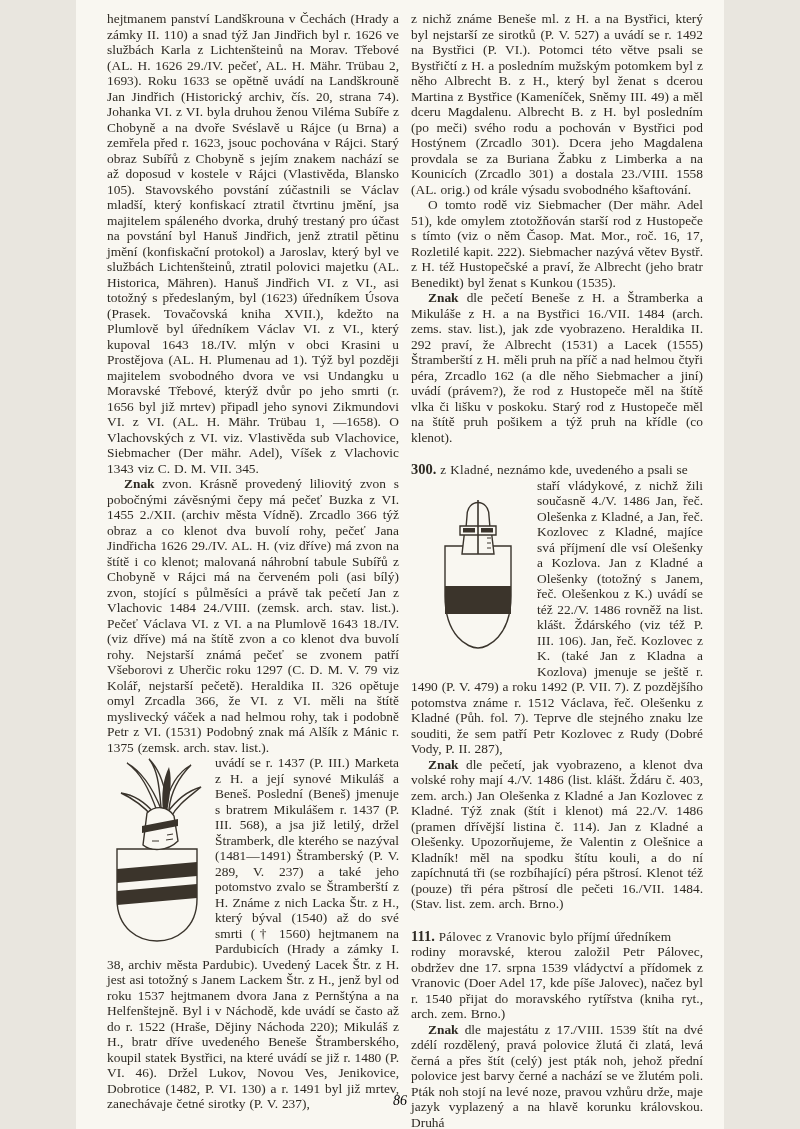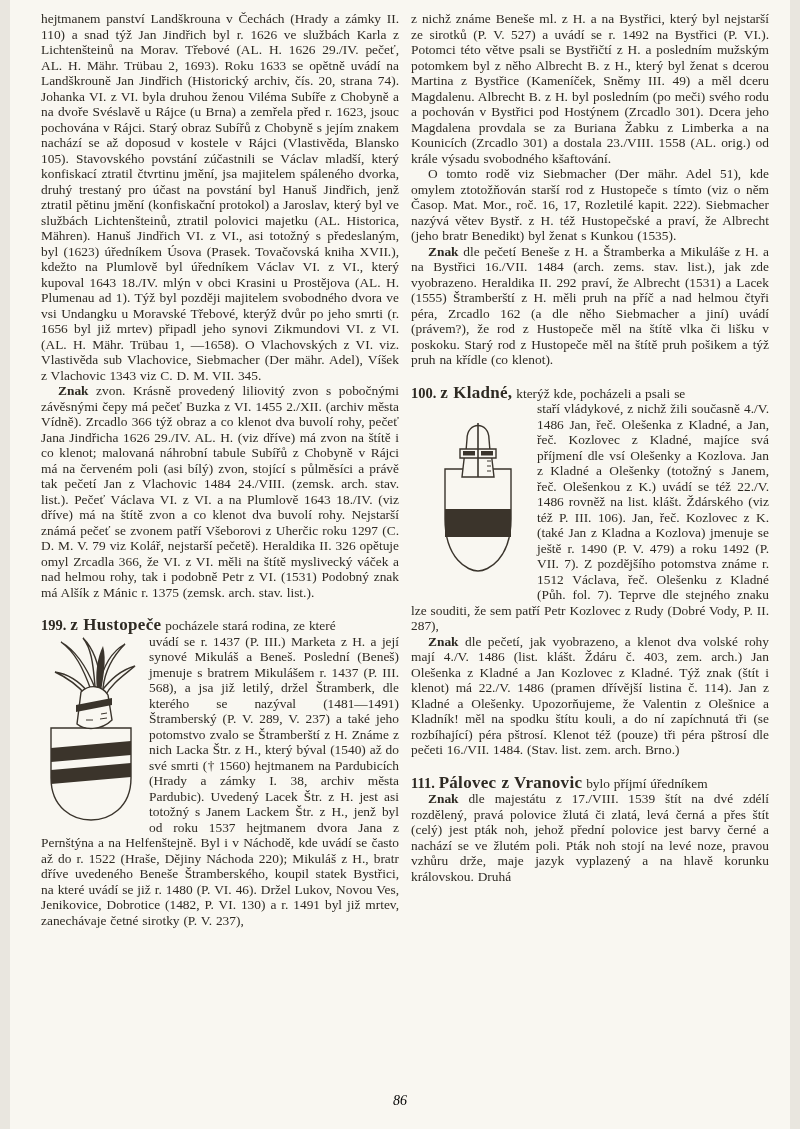--- a/index.html
+++ b/index.html
@@ -1,52 +1,51 @@
 <!DOCTYPE html>
 <html lang="cs"><head>
 <meta charset="utf-8">
 <style>
   html,body{margin:0;padding:0;background:#e9e6df;}
   .page{
-    position:relative;width:780px;height:1129px;margin:0 auto;
+    position:relative;width:648px;height:1129px;margin:0 auto;
     background:#f9f7f1;overflow:hidden;color:#2e2a23;
     font-family:"Liberation Serif","DejaVu Serif",serif;
   }
   .cols{display:flex;gap:12px;padding:11px 21px 0 31px;}
   .col{
     width:368px;font-size:13.4px;line-height:15.5px;
     text-align:justify;word-spacing:0.5px;hyphens:auto;
   }
   p{margin:0;}
   .ind{text-indent:17px;}
   .bold{font-weight:bold;font-family:Liberation Serif, serif;}
   .sec-head{margin-top:17px;}
   .sec-num{font-weight:bold;font-size:14.5px;}
-  .sec-title{font-weight:bold;font-size:17px;letter-spacing:0.3px;}
+  .sec-title{font-weight:normal;font-size:13px;letter-spacing:0.3px;}
   .fig{float:left;}
   .fig-hust{width:100px;height:186px;margin:2px 8px 2px 0;}
   .fig-klad{width:114px;height:186px;margin:2px 12px 2px 0;}
   .fig svg{display:block;}
   .pageno{
     position:absolute;left:0;right:0;bottom:20px;text-align:center;
     font-style:italic;font-size:14px;color:#000000;
   }
 </style>
 </head>
 <body>
 
 <div class="page">
   <div class="cols">
 
     <div class="col">
       <p class="para"><span>hejtmanem panství Landškrouna v Čechách (Hrady a zámky II. 110) a snad týž Jan Jindřich byl r. 1626 ve službách Karla z Lichtenšteinů na Morav. Třebové (AL. H. 1626 29./IV. pečeť, AL. H. Mähr. Trübau 2, 1693). Roku 1633 se opětně uvádí na Landškrouně Jan Jindřich (Historický archiv, čís. 20, strana 74). Johanka VI. z VI. byla druhou ženou Viléma Subíře z Chobyně a na dvoře Svéslavě u Rájce (u Brna) a zemřela před r. 1623, jsouc pochována v Rájci. Starý obraz Subířů z Chobyně s jejím znakem nachází se až doposud v kostele v Rájci (Vlastivěda, Blansko 105). Stavovského povstání zúčastnili se Václav mladší, který konfiskací ztratil čtvrtinu jmění, jsa majitelem spáleného dvorka, druhý trestaný pro účast na povstání byl Hanuš Jindřich, jenž ztratil pětinu jmění (konfiskační protokol) a Jaroslav, který byl ve službách Lichtenšteinů, ztratil polovici majetku (AL. Historica, Mähren). Hanuš Jindřich VI. z VI., asi totožný s předeslaným, byl (1623) úředníkem Úsova (Prasek. Tovačovská kniha XVII.), kdežto na Plumlově byl úředníkem Václav VI. z VI., který kupoval 1643 18./IV. mlýn v obci Krasini u Prostějova (AL. H. Plumenau ad 1). Týž byl později majitelem svobodného dvora ve vsi Undangku u Moravské Třebové, kterýž dvůr po jeho smrti (r. 1656 byl již mrtev) připadl jeho synovi Zikmundovi VI. z VI. (AL. H. Mähr. Trübau 1, —1658). O Vlachovských z VI. viz. Vlastivěda sub Vlachovice, Siebmacher (Der mähr. Adel), Víšek z Vlachovic 1343 viz C. D. M. VII. 345.</span></p>
 
       <p class="para ind"><span class="bold">Znak</span><span> zvon. Krásně provedený liliovitý zvon s pobočnými závěsnými čepy má pečeť Buzka z VI. 1455 2./XII. (archiv města Vídně). Zrcadlo 366 týž obraz a co klenot dva buvolí rohy, pečeť Jana Jindřicha 1626 29./IV. AL. H. (viz dříve) má zvon na štítě i co klenot; malovaná náhrobní tabule Subířů z Chobyně v Rájci má na červeném poli (asi bílý) zvon, stojící s půlměsíci a právě tak pečetí Jan z Vlachovic 1484 24./VIII. (zemsk. arch. stav. list.). Pečeť Václava VI. z VI. a na Plumlově 1643 18./IV. (viz dříve) má na štítě zvon a co klenot dva buvolí rohy. Nejstarší známá pečeť se zvonem patří Všeborovi z Uherčic roku 1297 (C. D. M. V. 79 viz Kolář, nejstarší pečetě). Heraldika II. 326 opětuje omyl Zrcadla 366, že VI. z VI. měli na štítě myslivecký váček a nad helmou rohy, tak i podobně Petr z VI. (1531) Podobný znak má Alšík z Mánic r. 1375 (zemsk. arch. stav. list.).</span></p>
 
-      <p class="sec-head"><span class="sec-num">199.</span> <span class="sec-title">z Hustopeče</span> <span>pocházele stará rodina, ze které</span></p>
 
       <p class="para">
         <span class="fig fig-hust">
           <svg width="100" height="186" viewBox="0 0 100 186" xmlns="http://www.w3.org/2000/svg">
             <g stroke="#3a342c" stroke-width="1.4" fill="none">
               <path d="M50,54 C42,32 34,16 20,6 C34,14 46,32 54,52"></path>
               <path d="M54,50 C52,26 50,12 42,2 C52,12 58,28 60,48"></path>
               <path d="M58,50 C62,30 70,16 84,8 C72,20 64,34 62,52"></path>
               <path d="M60,56 C70,42 80,34 94,30 C82,40 70,48 64,60"></path>
               <path d="M47,56 C37,44 27,38 14,36 C27,42 39,52 46,60"></path>
@@ -64,21 +63,21 @@
       </p>
     </div>
 
     <div class="col">
       <p class="para"><span>z nichž známe Beneše ml. z H. a na Bystřici, který byl nejstarší ze sirotků (P. V. 527) a uvádí se r. 1492 na Bystřici (P. VI.). Potomci této větve psali se Bystřičtí z H. a posledním mužským potomkem byl z něho Albrecht B. z H., který byl ženat s dcerou Martina z Bystřice (Kameníček, Sněmy III. 49) a měl dceru Magdalenu. Albrecht B. z H. byl posledním (po meči) svého rodu a pochován v Bystřici pod Hostýnem (Zrcadlo 301). Dcera jeho Magdalena provdala se za Buriana Žabku z Limberka a na Kounicích (Zrcadlo 301) a dostala 23./VIII. 1558 (AL. orig.) od krále výsadu svobodného kšaftování.</span></p>
 
       <p class="para ind"><span>O tomto rodě viz Siebmacher (Der mähr. Adel 51), kde omylem ztotožňován starší rod z Hustopeče s tímto (viz o něm Časop. Mat. Mor., roč. 16, 17, Rozletilé kapit. 222). Siebmacher nazývá větev Bystř. z H. též Hustopečské a praví, že Albrecht (jeho bratr Benedikt) byl ženat s Kunkou (1535).</span></p>
 
       <p class="para ind"><span class="bold">Znak</span><span> dle pečetí Beneše z H. a Štramberka a Mikuláše z H. a na Bystřici 16./VII. 1484 (arch. zems. stav. list.), jak zde vyobrazeno. Heraldika II. 292 praví, že Albrecht (1531) a Lacek (1555) Štramberští z H. měli pruh na příč a nad helmou čtyři péra, Zrcadlo 162 (a dle něho Siebmacher a jiní) uvádí (právem?), že rod z Hustopeče měl na štítě vlka či lišku v poskoku. Starý rod z Hustopeče měl na štítě pruh pošikem a týž pruh na křídle (co klenot).</span></p>
 
-      <p class="sec-head"><span class="sec-num">100.</span> <span class="sec-title">z Kladné,</span> <span>kterýž kde, pocházeli a psali se</span></p>
+      <p class="sec-head"><span class="sec-num">300.</span> <span class="sec-title">z Kladné,</span> <span>neznámo kde, uvedeného a psali se</span></p>
 
       <p class="para">
         <span class="fig fig-klad">
           <svg width="114" height="186" viewBox="0 0 114 186" xmlns="http://www.w3.org/2000/svg">
             <g stroke="#3a342c" stroke-width="1.4" fill="none" transform="translate(20,14)">
               <path d="M14,52 L80,52 L80,102 C80,142 57,154 47,154 C37,154 14,142 14,102 Z" fill="#f9f7f1"></path>
               <path d="M14,92 L80,92 L80,120 L14,120 Z" fill="#3b342b" stroke="none"></path>
               <path d="M34,34 L31,60 L63,60 L60,34 Z" fill="#f9f7f1"></path>
               <path d="M36,22 C36,4 58,4 58,22 L59,34 L35,34 Z" fill="#f9f7f1"></path>
               <path d="M29,32 L65,32 L65,41 L29,41 Z" fill="#f9f7f1"></path>
@@ -89,19 +88,20 @@
             </g>
           </svg>
         </span>
         <span>staří vládykové, z nichž žili současně 4./V. 1486 Jan, řeč. Olešenka z Kladné, a Jan, řeč. Kozlovec z Kladné, majíce svá příjmení dle vsí Olešenky a Kozlova. Jan z Kladné a Olešenky (totožný s Janem, řeč. Olešenkou z K.) uvádí se též 22./V. 1486 rovněž na list. klášt. Ždárského (viz též P. III. 106). Jan, řeč. Kozlovec z K. (také Jan z Kladna a Kozlova) jmenuje se ještě r. 1490 (P. V. 479) a roku 1492 (P. VII. 7). Z pozdějšího potomstva známe r. 1512 Václava, řeč. Olešenku z Kladné (Půh. fol. 7). Teprve dle stejného znaku lze souditi, že sem patří Petr Kozlovec z Rudy (Dobré Vody, P. II. 287),</span>
       </p>
 
       <p class="para ind"><span class="bold">Znak</span><span> dle pečetí, jak vyobrazeno, a klenot dva volské rohy mají 4./V. 1486 (list. klášt. Ždáru č. 403, zem. arch.) Jan Olešenka z Kladné a Jan Kozlovec z Kladné. Týž znak (štít i klenot) má 22./V. 1486 (pramen dřívější listina č. 114). Jan z Kladné a Olešenky. Upozorňujeme, že Valentin z Olešnice a Kladník! měl na spodku štítu kouli, a do ní zapíchnutá tři (se rozbíhající) péra pštrosí. Klenot též (pouze) tři péra pštrosí dle pečeti 16./VII. 1484. (Stav. list. zem. arch. Brno.)</span></p>
 
       <p class="sec-head"><span class="sec-num">111.</span> <span class="sec-title">Pálovec z Vranovic</span> <span>bylo příjmí úředníkem</span></p>
 
+      <p class="para"><span>rodiny moravské, kterou založil Petr Pálovec, obdržev dne 17. srpna 1539 vládyctví a přídomek z Vranovic (Doer Adel 17, kde píše Jalovec), načez byl r. 1540 přijat do moravského rytířstva (kniha ryt., arch. zem. Brno.)</span></p>
 
       <p class="para ind"><span class="bold">Znak</span><span> dle majestátu z 17./VIII. 1539 štít na dvé zdélí rozdělený, pravá polovice žlutá či zlatá, levá černá a přes štít (celý) jest pták noh, jehož přední polovice jest barvy černé a nachází se ve žlutém poli. Pták noh stojí na levé noze, pravou vzhůru drže, maje jazyk vyplazený a na hlavě korunku královskou. Druhá</span></p>
     </div>
   </div>
 
   <div class="pageno">86</div>
 </div>
 
 </body></html>

